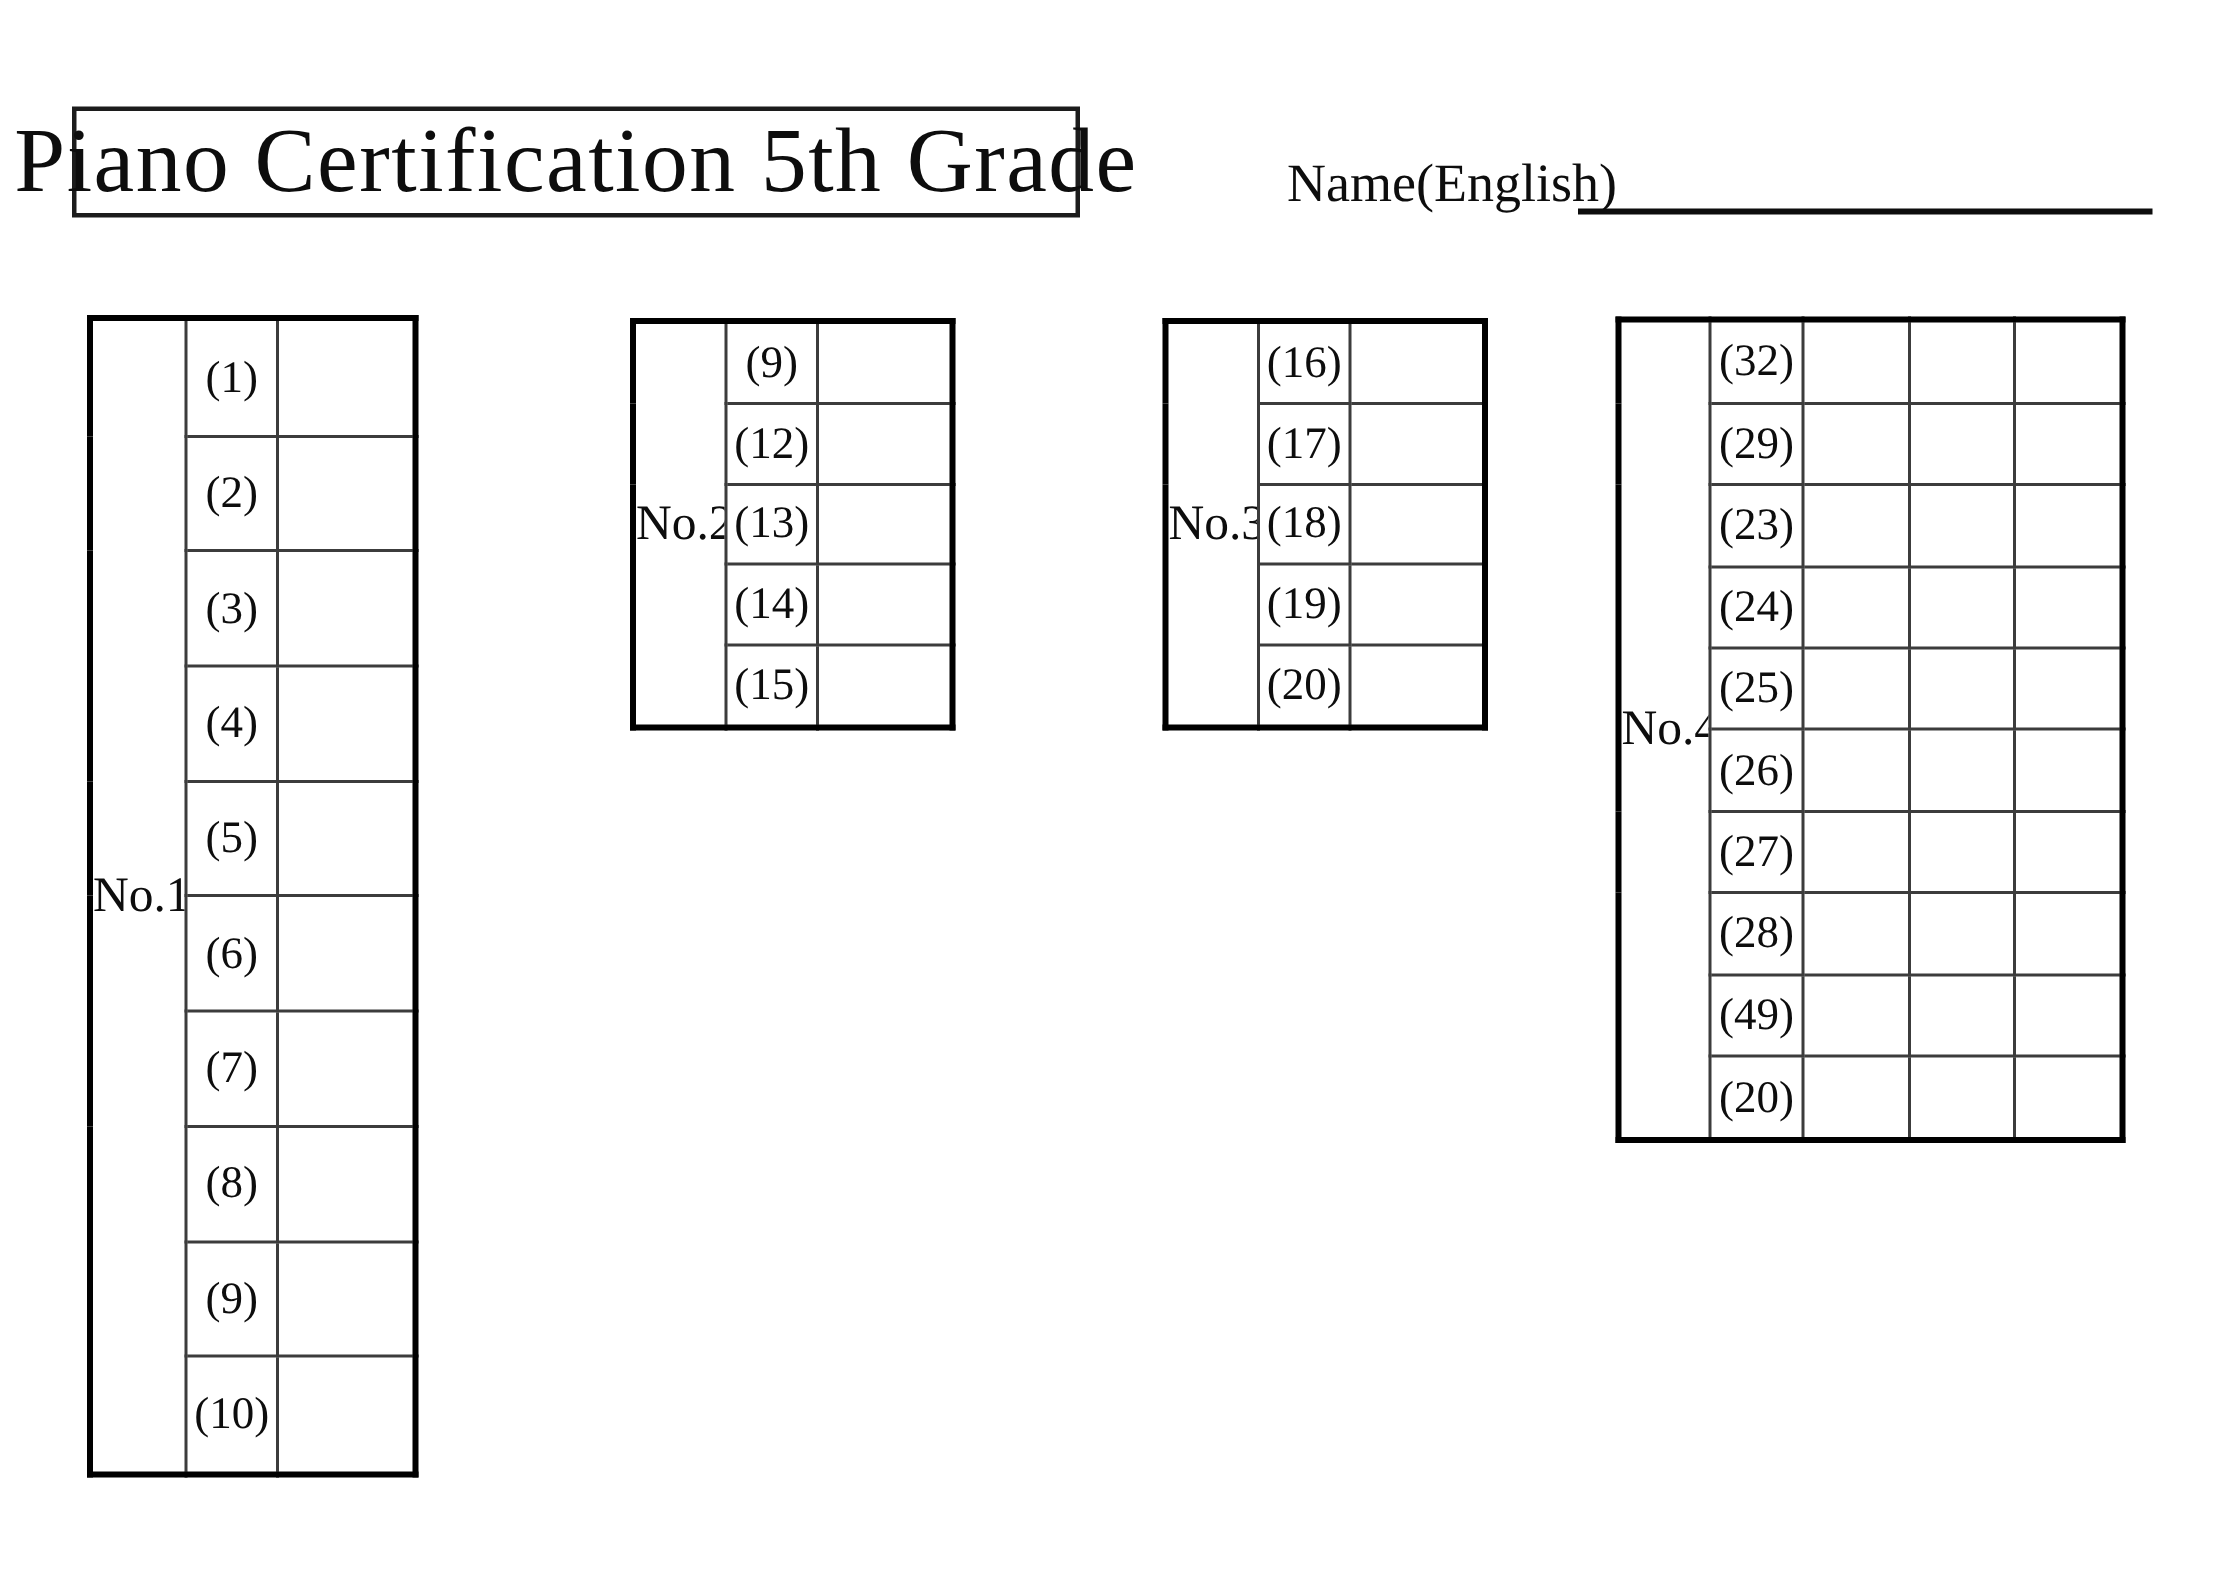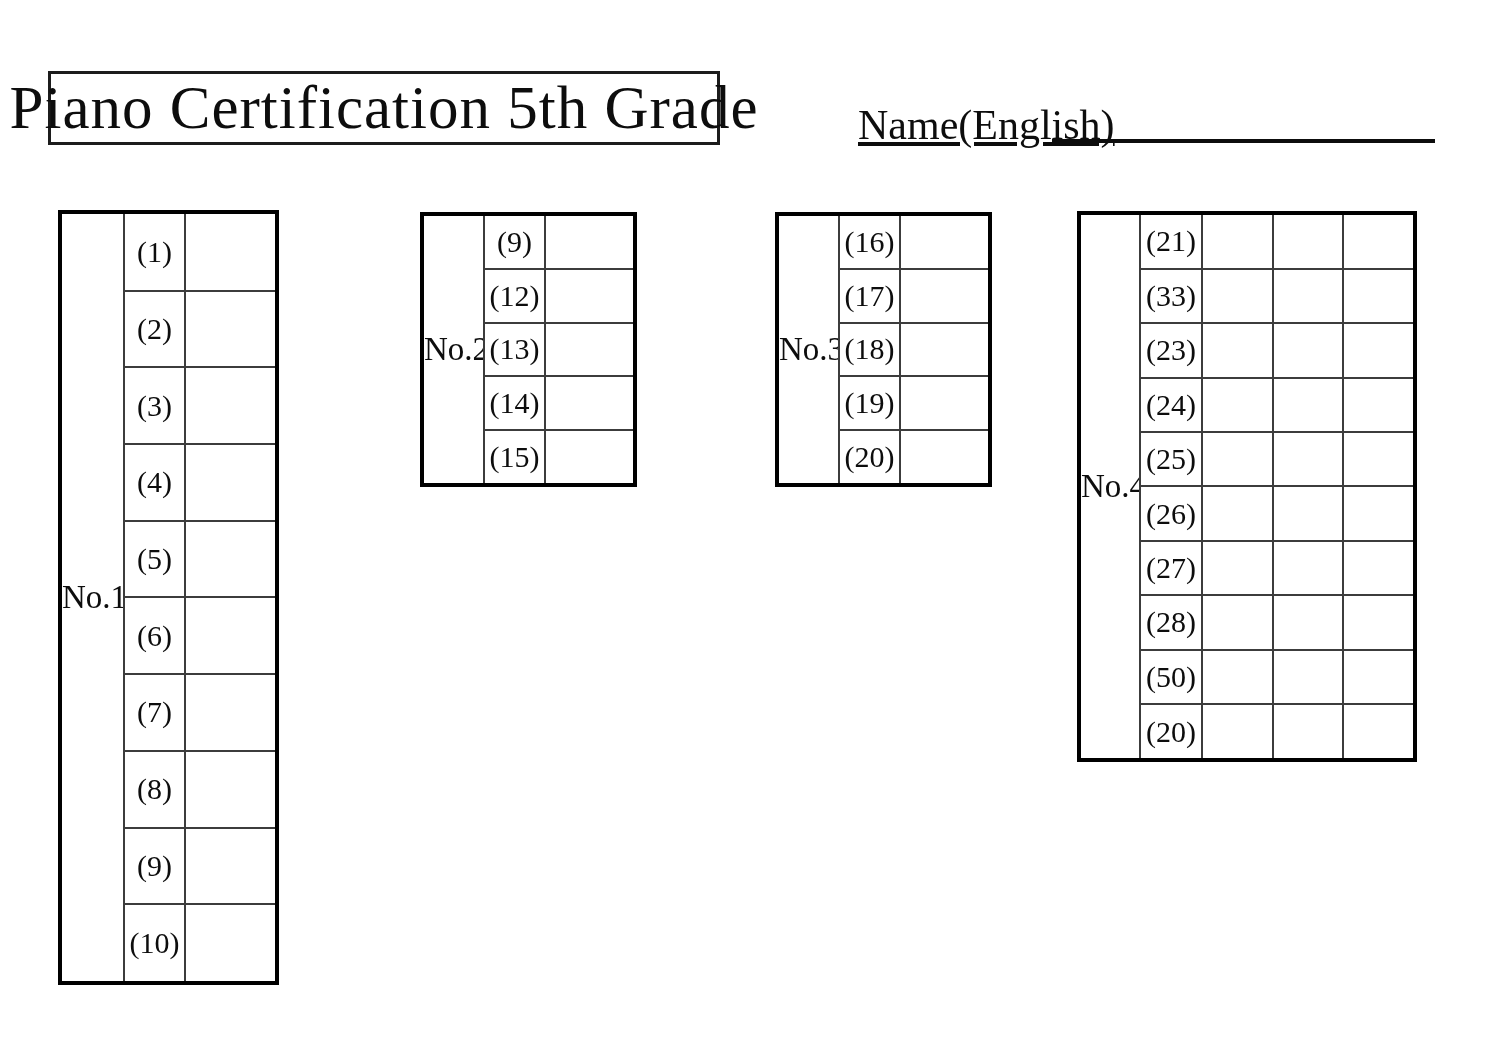--- a/index.html
+++ b/index.html
@@ -6,21 +6,21 @@
   body{
     width:1485px;height:1050px;background:#ffffff;position:relative;
     font-family:"Liberation Serif","DejaVu Serif",serif;color:#0d0d0d;overflow:hidden;
   }
   .title-box{
     position:absolute;left:48px;top:71px;width:666px;height:68px;
     border:3px solid #1c1c1c;display:flex;align-items:center;justify-content:center;
     font-size:61px;letter-spacing:1px;white-space:nowrap;
   }
   .name-label{
-    position:absolute;left:858px;top:104px;font-size:42px;line-height:1;white-space:nowrap;text-decoration:underline;
+    position:absolute;left:858px;top:104px;font-size:36px;line-height:1;white-space:nowrap;
   }
   .name-underline{
     position:absolute;left:1052px;top:139px;width:383px;height:4px;background:#0d0d0d;
   }
   table.sheet{
     position:absolute;border-collapse:collapse;table-layout:fixed;
     background:#ffffff;border:4px solid #000000;
   }
   table.sheet td{
     border:2px solid #3c3c3c;padding:0;text-align:center;vertical-align:middle;
@@ -162,27 +162,27 @@
     <colgroup>
         <col style="width:61px">
         <col style="width:62px">
         <col style="width:71px">
         <col style="width:70px">
         <col style="width:72px">
       </colgroup>
     <tbody>
         <tr>
       <td class="lbl" rowspan="10">No.4</td>
-      <td class="num">(21)</td>
-      <td class="ans"></td>
-          <td class="ans"></td>
-          <td class="ans"></td>
-    </tr>
-    <tr>
-          <td class="num">(33)</td>
+      <td class="num">(32)</td>
+      <td class="ans"></td>
+          <td class="ans"></td>
+          <td class="ans"></td>
+    </tr>
+    <tr>
+          <td class="num">(29)</td>
           <td class="ans"></td>
           <td class="ans"></td>
           <td class="ans"></td>
         </tr>
     <tr>
           <td class="num">(23)</td>
           <td class="ans"></td>
           <td class="ans"></td>
           <td class="ans"></td>
         </tr>
@@ -210,21 +210,21 @@
           <td class="ans"></td>
           <td class="ans"></td>
         </tr>
     <tr>
           <td class="num">(28)</td>
           <td class="ans"></td>
           <td class="ans"></td>
           <td class="ans"></td>
         </tr>
     <tr>
-          <td class="num">(50)</td>
+          <td class="num">(49)</td>
           <td class="ans"></td>
           <td class="ans"></td>
           <td class="ans"></td>
         </tr>
     <tr>
           <td class="num">(20)</td>
           <td class="ans"></td>
           <td class="ans"></td>
           <td class="ans"></td>
         </tr>

